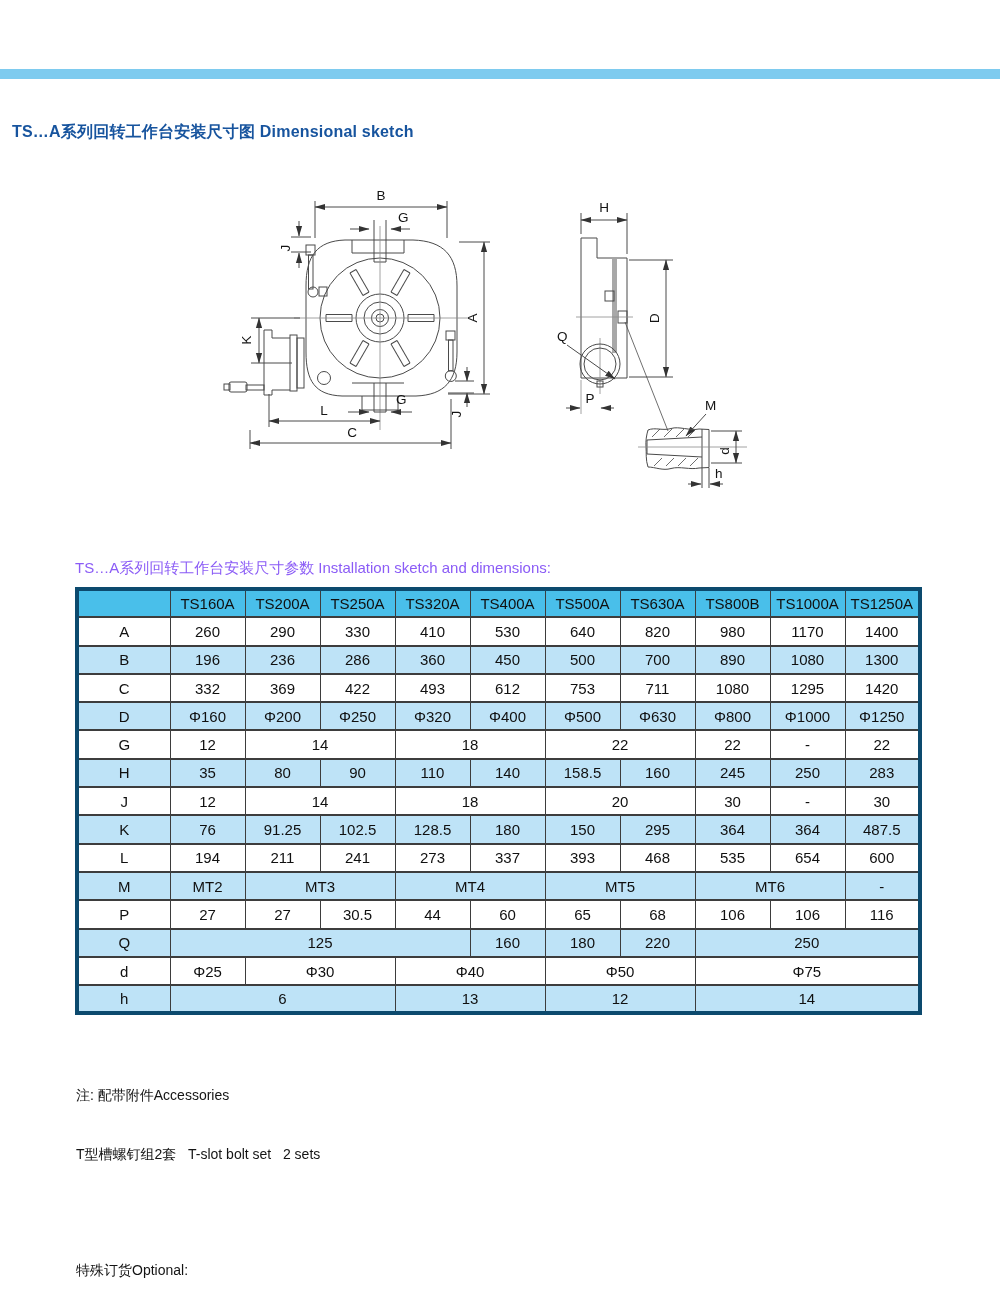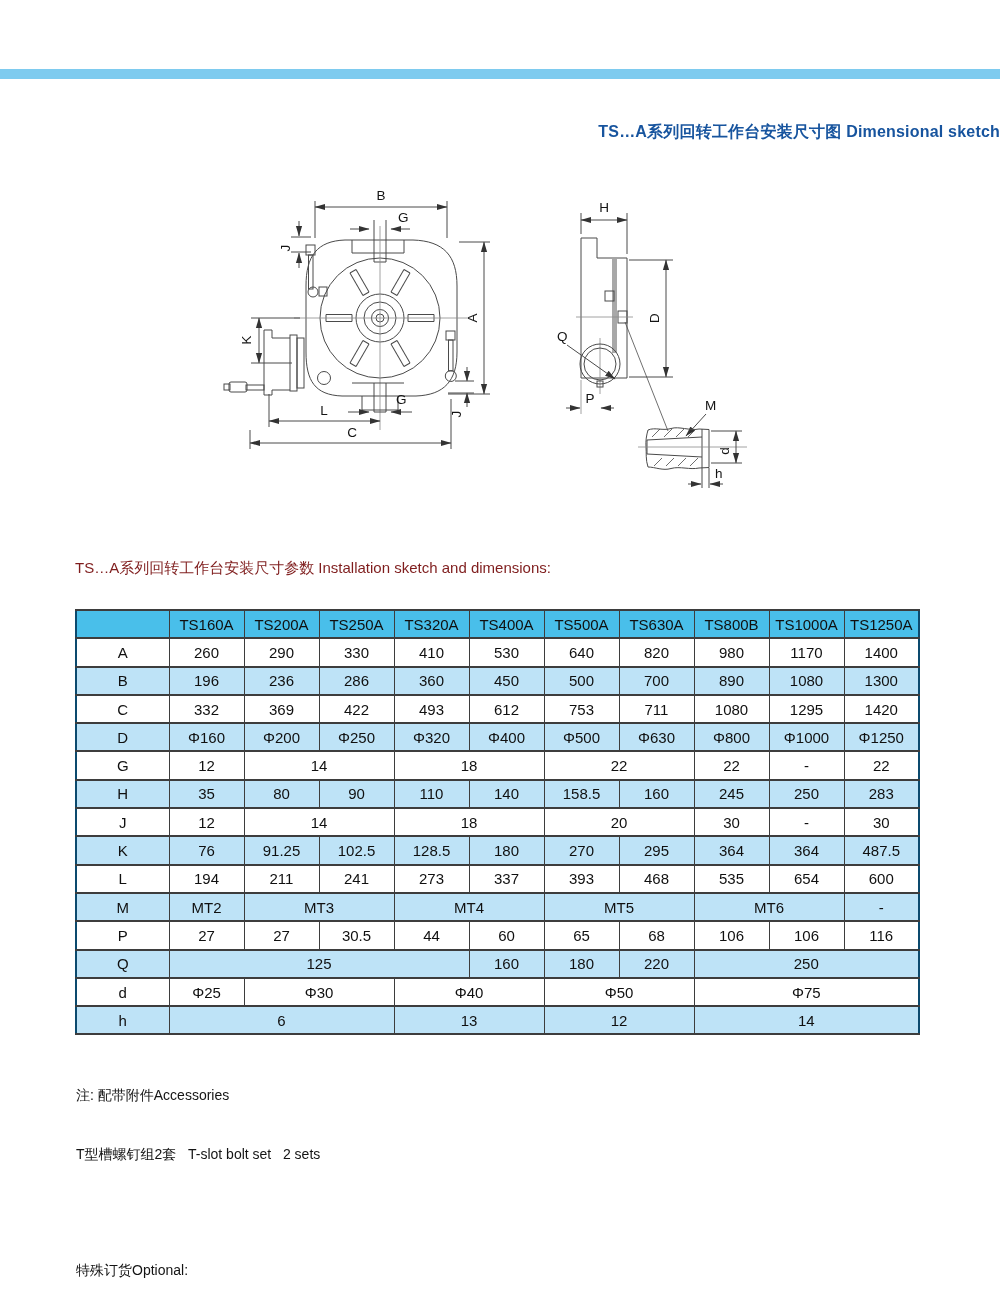--- a/index.html
+++ b/index.html
@@ -3,29 +3,29 @@
 <meta charset="utf-8">
 <style>
   * { box-sizing: border-box; }
   html,body { margin:0; padding:0; }
   body {
     width:1000px; height:1303px; position:relative; background:#ffffff;
     font-family:"Liberation Sans", sans-serif; color:#1a1a1a;
   }
   .topbar { position:absolute; left:0; top:69px; width:1000px; height:10px; background:#7ECBEF; }
   .title {
-    position:absolute; left:0; top:122px; width:1000px; text-align:right;
-    font-size:16px; font-weight:600; color:#17549E; margin:0; letter-spacing:.2px;
+    position:absolute; left:0; top:122px; width:1000px; text-align:left;
+    font-size:16px; font-weight:600; color:#17549E; margin:0; letter-spacing:.2px;padding-left:12px;
   }
   svg.drawing { position:absolute; left:215px; top:185px; }
   svg.drawing text { font-family:"Liberation Sans", sans-serif; font-size:13.5px; fill:#141414; stroke:none; }
-  .section-heading { position:absolute; left:75px; top:559px; font-size:15px; color:#7f1d1d; }
+  .section-heading { position:absolute; left:75px; top:559px; font-size:15px; color:#8b5cf6; }
   table.dims {
-    position:absolute; left:75px; top:609px; border-collapse:collapse; table-layout:fixed;
-    border:2px solid #0c4a6e;
+    position:absolute; left:75px; top:587px; border-collapse:collapse; table-layout:fixed;
+    border:4px solid #0c4a6e;
   }
   .dims th, .dims td {
     border:solid #3d3d3d; border-width:2px 1px; padding:0; height:28.3px;
     text-align:center; vertical-align:middle; font-size:15px; font-weight:400; color:#101010;
     overflow:hidden; white-space:nowrap;
   }
   .dims thead th { background:#49BFEA; }
   .dims tr.band td { background:#BEE3F7; }
   .notes { position:absolute; left:76px; top:1047px; font-size:14px; line-height:19.5px; color:#141414; white-space:pre-wrap; }
   .notes .gap { height:19px; }
@@ -337,21 +337,21 @@
           <td>-</td>
           <td>30</td>
         </tr>
         <tr class="band">
           <td>K</td>
           <td>76</td>
           <td>91.25</td>
           <td>102.5</td>
           <td>128.5</td>
           <td>180</td>
-          <td>270</td>
+          <td>150</td>
           <td>295</td>
           <td>364</td>
           <td>364</td>
           <td>487.5</td>
         </tr>
         <tr>
           <td>L</td>
           <td>194</td>
           <td>211</td>
           <td>241</td>

